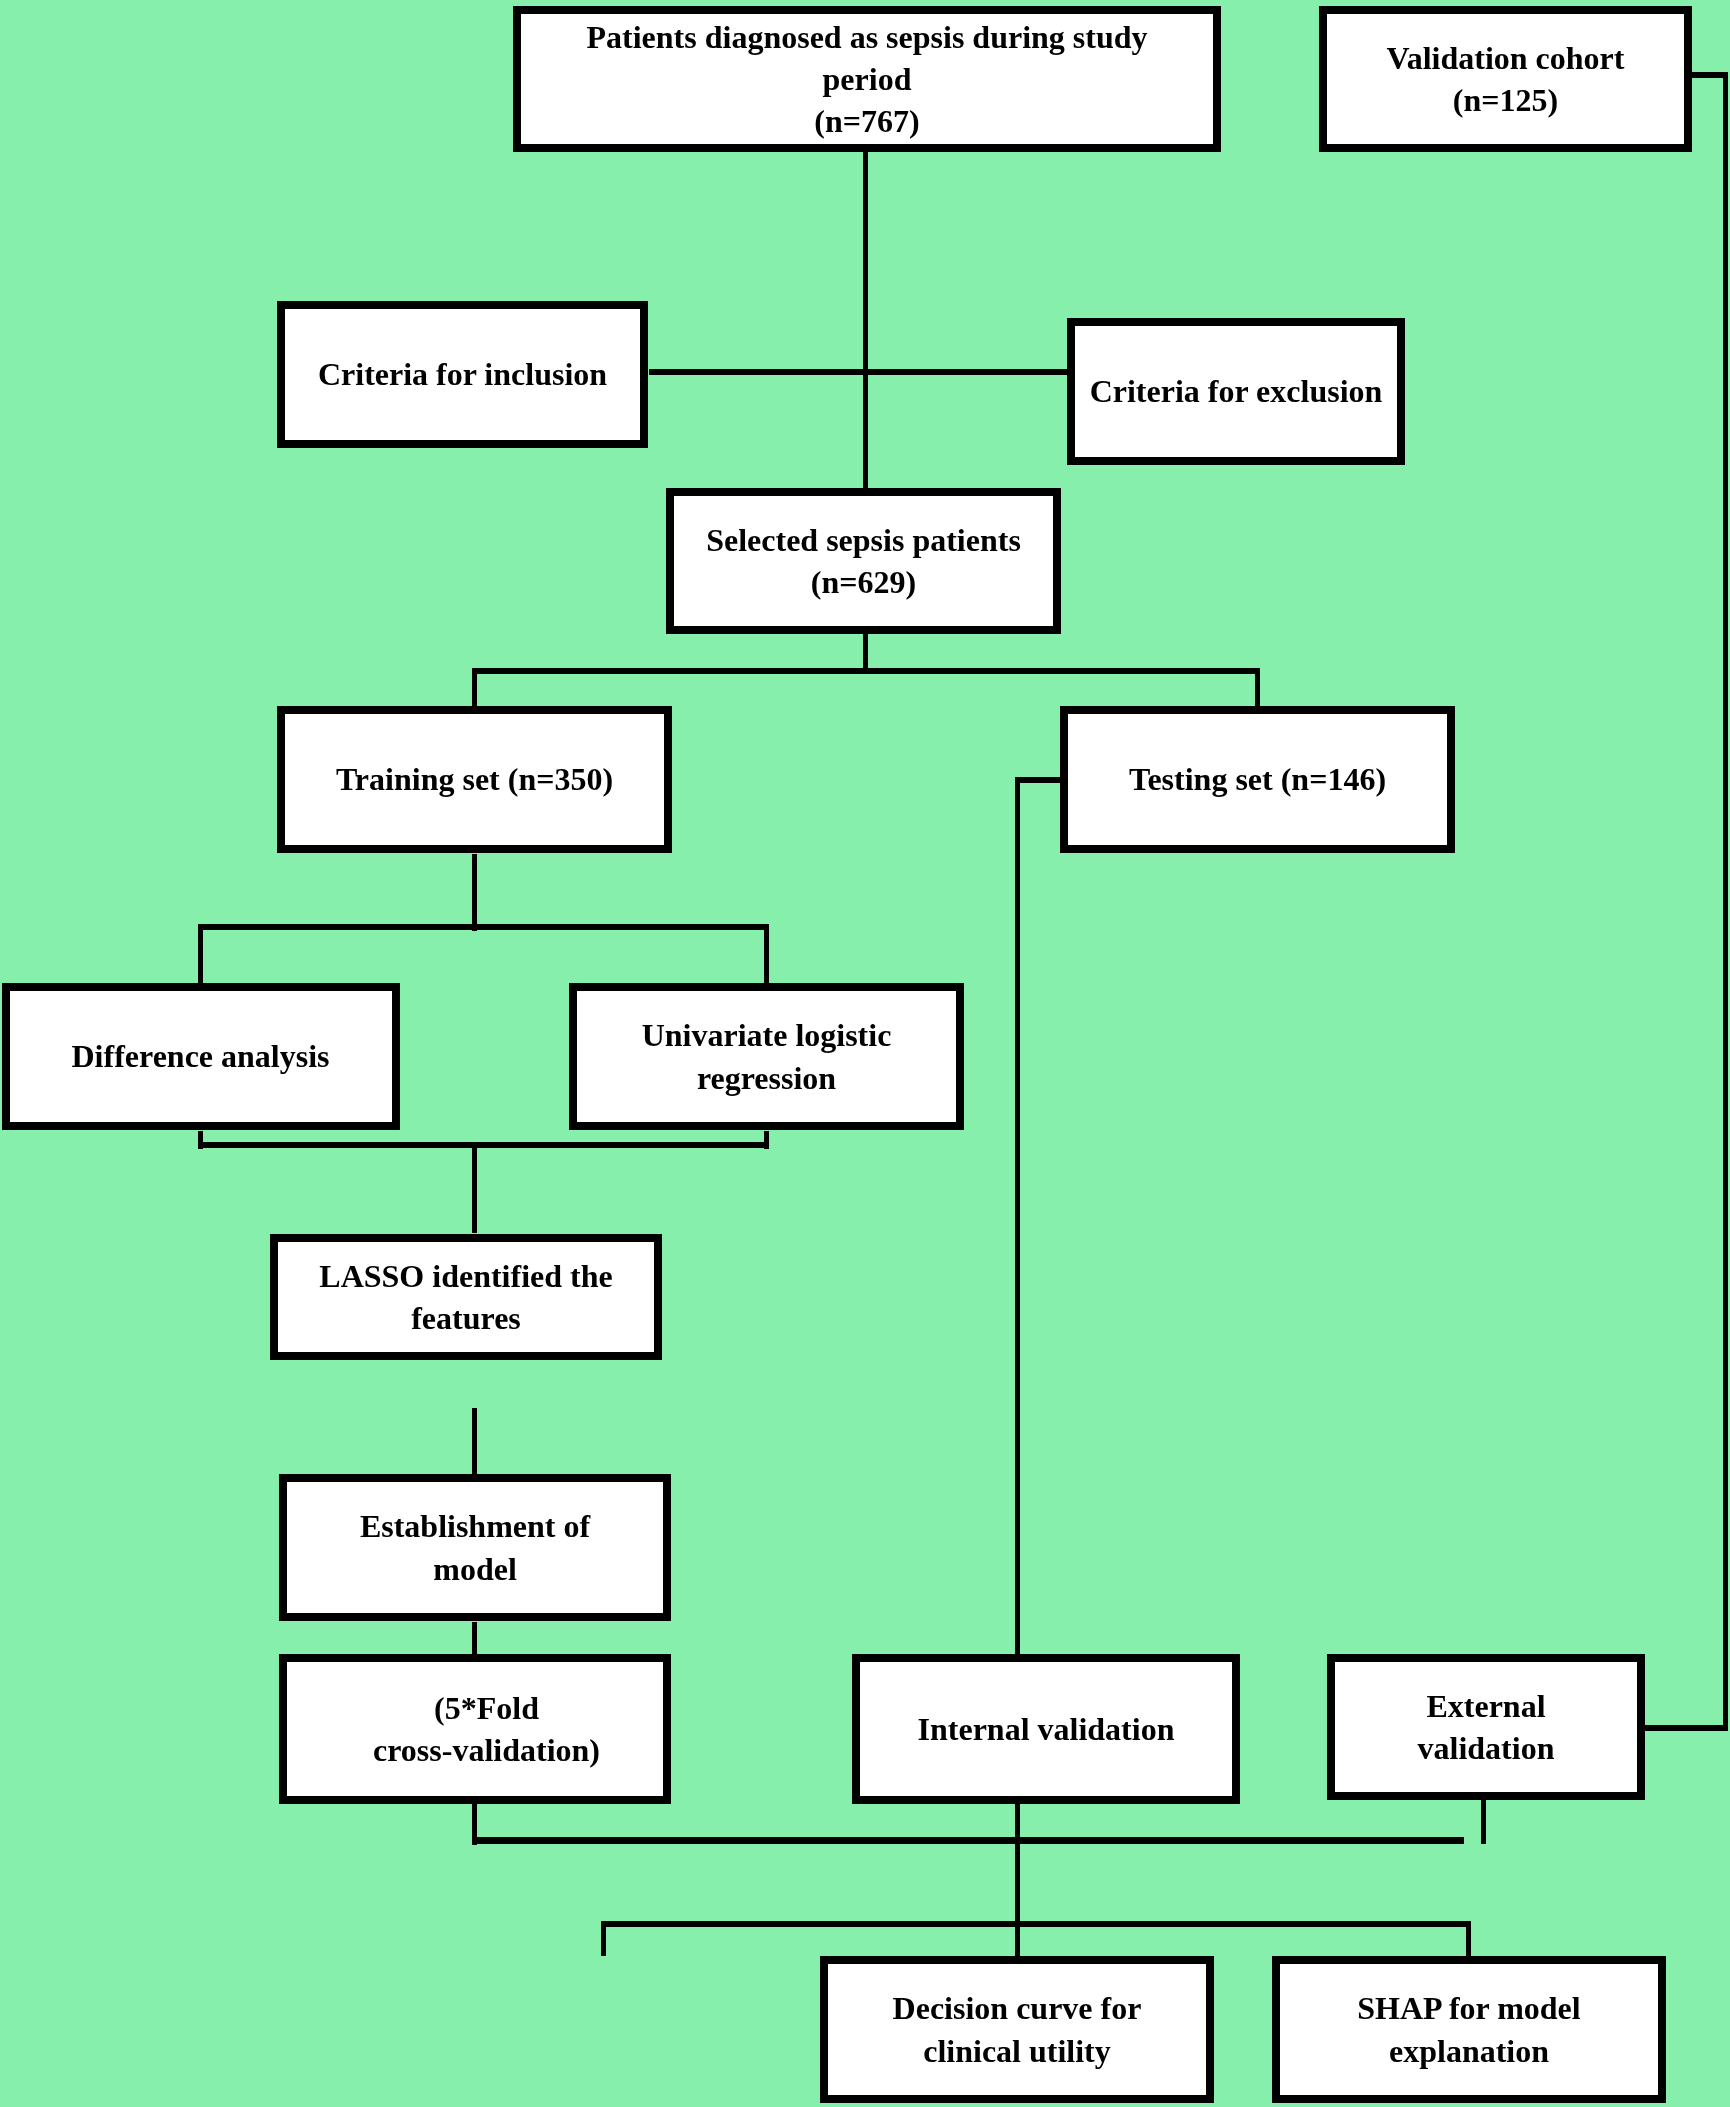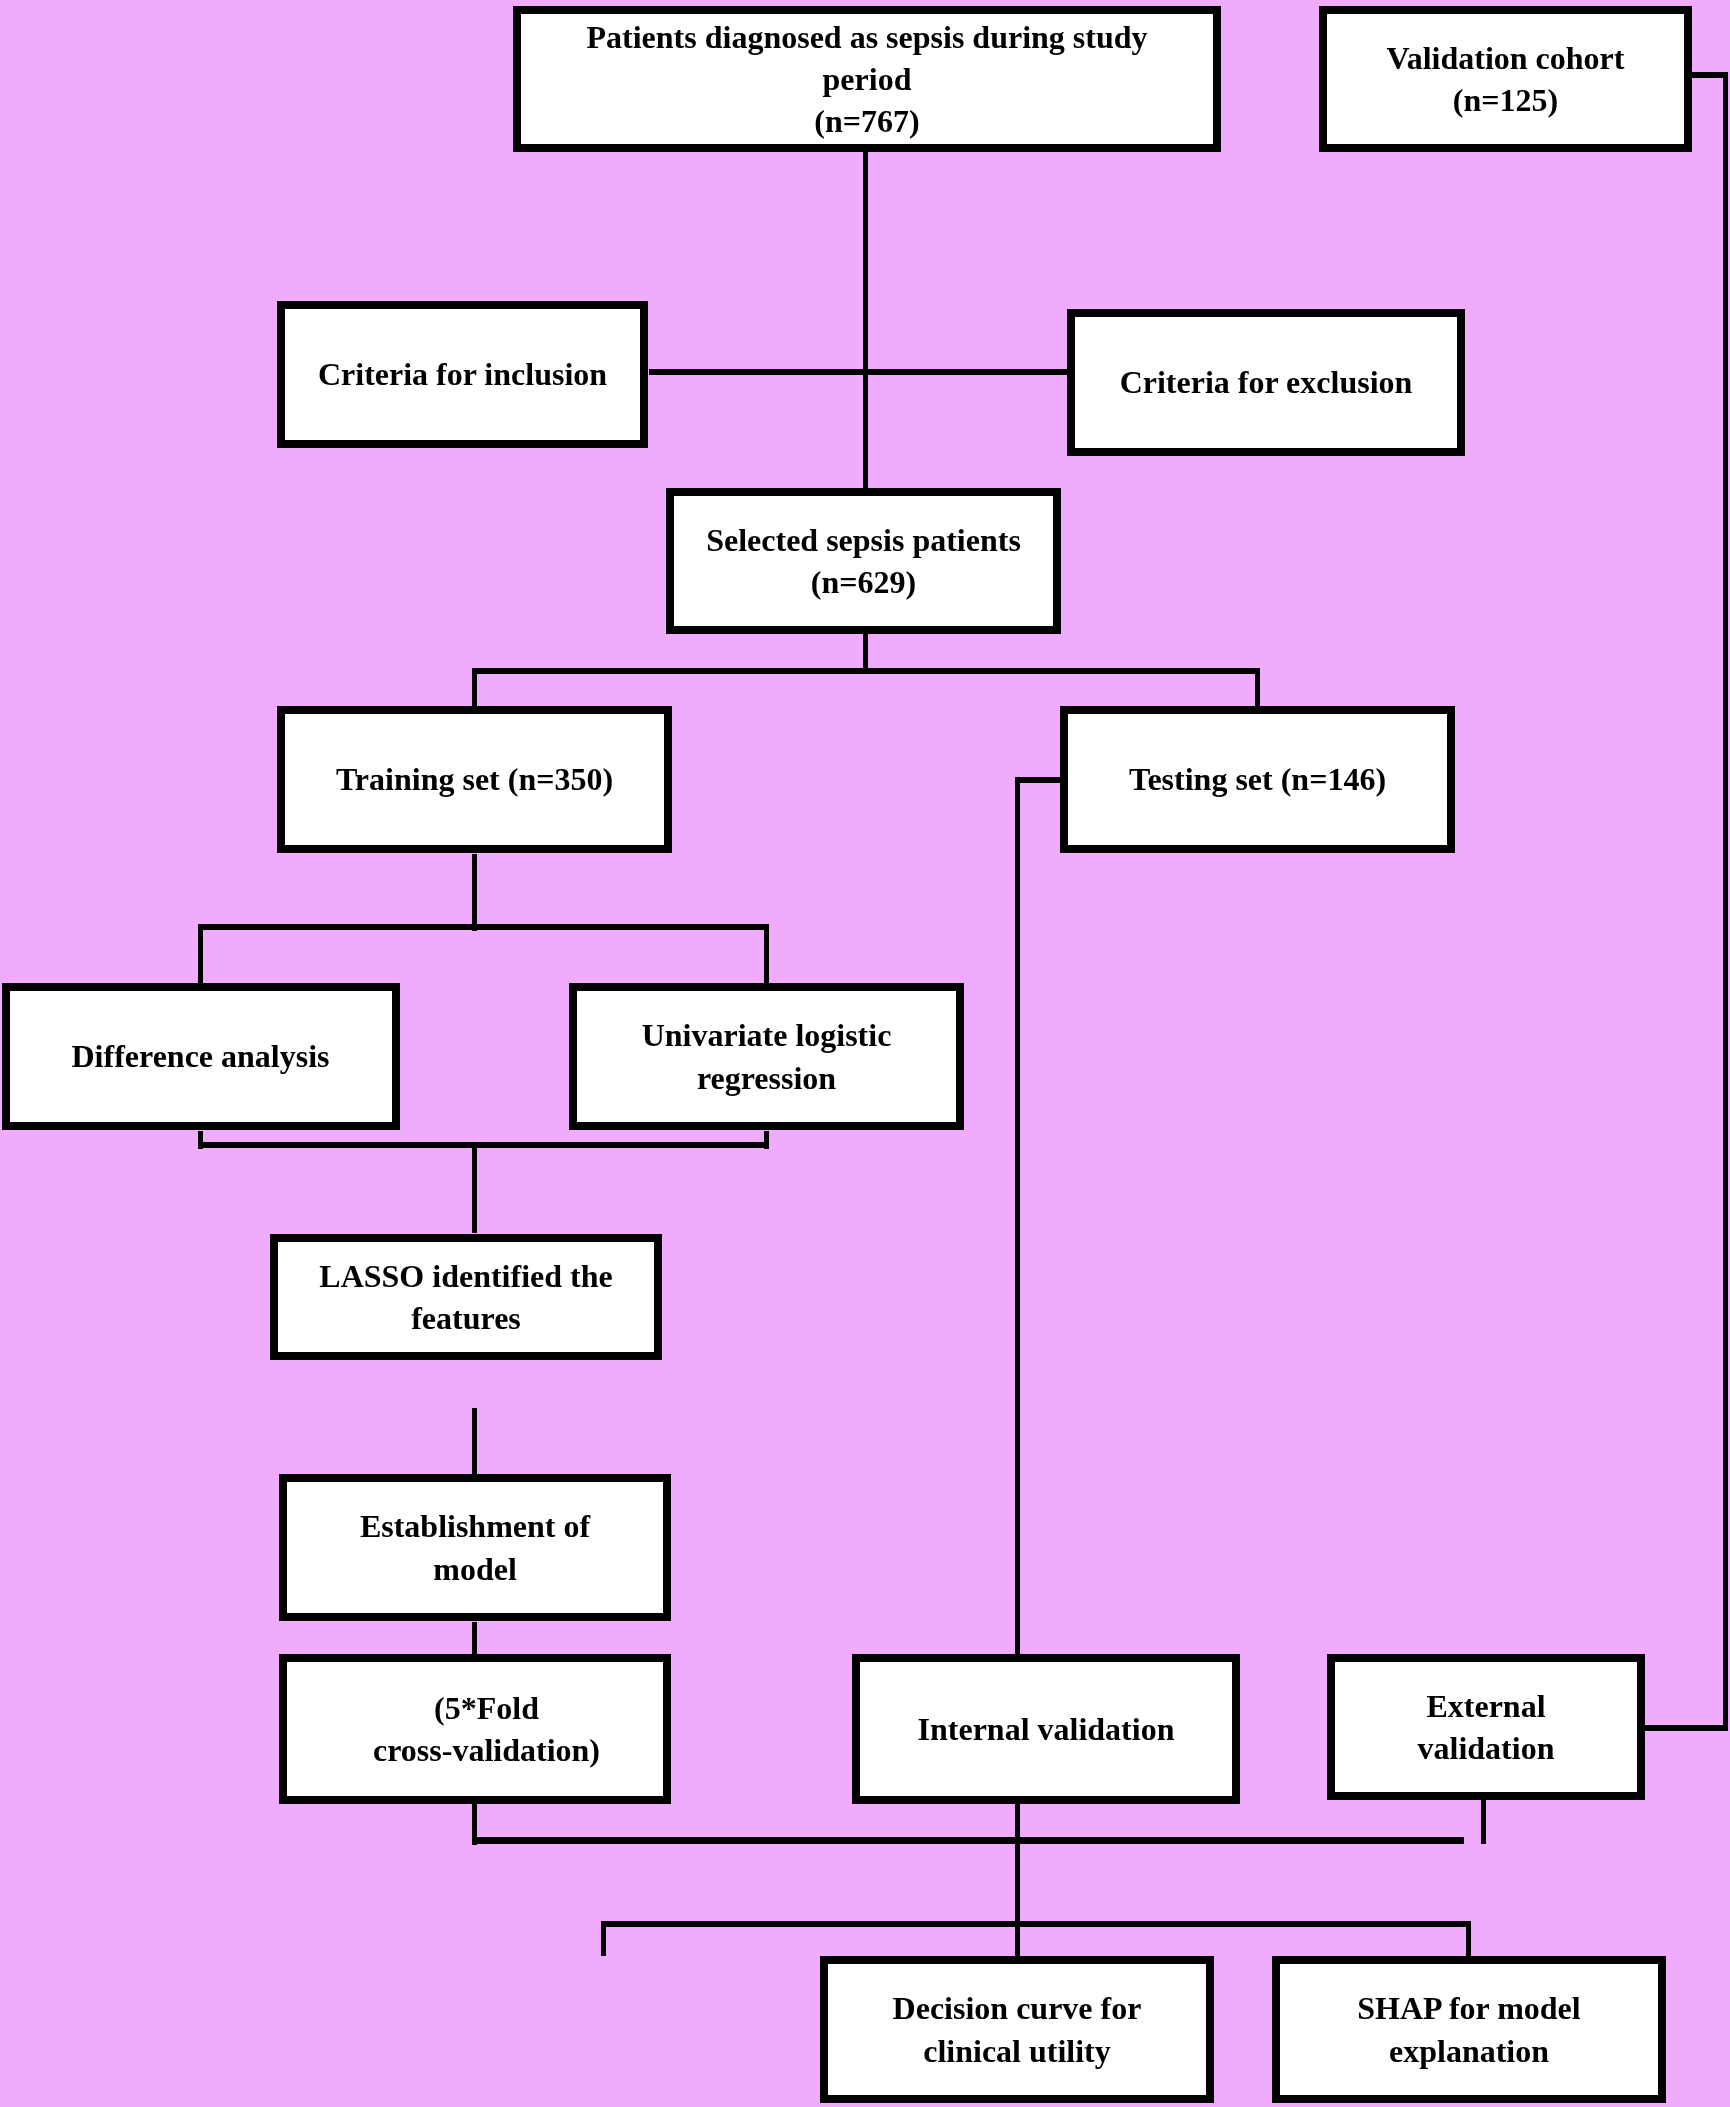--- a/index.html
+++ b/index.html
@@ -4,21 +4,21 @@
 <style>
   html, body {
     margin: 0;
     padding: 0;
     background: #ffffff;
   }
   #canvas {
     position: relative;
     width: 1731px;
     height: 2108px;
-    background: #f0abfc;
+    background: #86efac;
     font-family: "Liberation Serif", "DejaVu Serif", serif;
     color: #000000;
     overflow: hidden;
   }
   .node {
     position: absolute;
     box-sizing: border-box;
     border: 8px solid #000000;
     background: #ffffff;
     display: flex;
@@ -36,21 +36,21 @@
     background: #000000;
   }
   
   .v { width: 5.2px; }
   .h { height: 5.9px; }
 
   
   #n-patients      { left:  513px; top:    5.9px; width: 708px; height: 146px; }
   #n-validation    { left: 1319px; top:    5.9px; width: 373px; height: 146px; }
   #n-inclusion     { left:  277px; top:  301px; width: 371px; height: 147px; }
-  #n-exclusion     { left: 1067px; top:  309px; width: 398px; height: 147px; }
+  #n-exclusion     { left: 1067px; top:  318px; width: 338px; height: 147px; }
   #n-selected      { left:  666px; top:  488px; width: 395px; height: 146px; }
   #n-training      { left:  277px; top:  706px; width: 395px; height: 147px; }
   #n-testing       { left: 1060px; top:  706px; width: 395px; height: 147px; }
   #n-difference    { left:    1.5px; top: 983px; width: 398px; height: 147px; }
   #n-univariate    { left:  569px; top: 983px; width: 395px; height: 147px; }
   #n-lasso         { left:  270px; top: 1234px; width: 392px; height: 126px; }
   #n-establishment { left:  279px; top: 1474px; width: 392px; height: 147px; }
   #n-fivefold      { left:  279px; top: 1654px; width: 392px; height: 150px; padding-left: 23px; }
   #n-internal      { left: 852px; top: 1654px; width: 388px; height: 150px; }
   #n-external      { left: 1327px; top: 1654px; width: 318px; height: 146px; }

